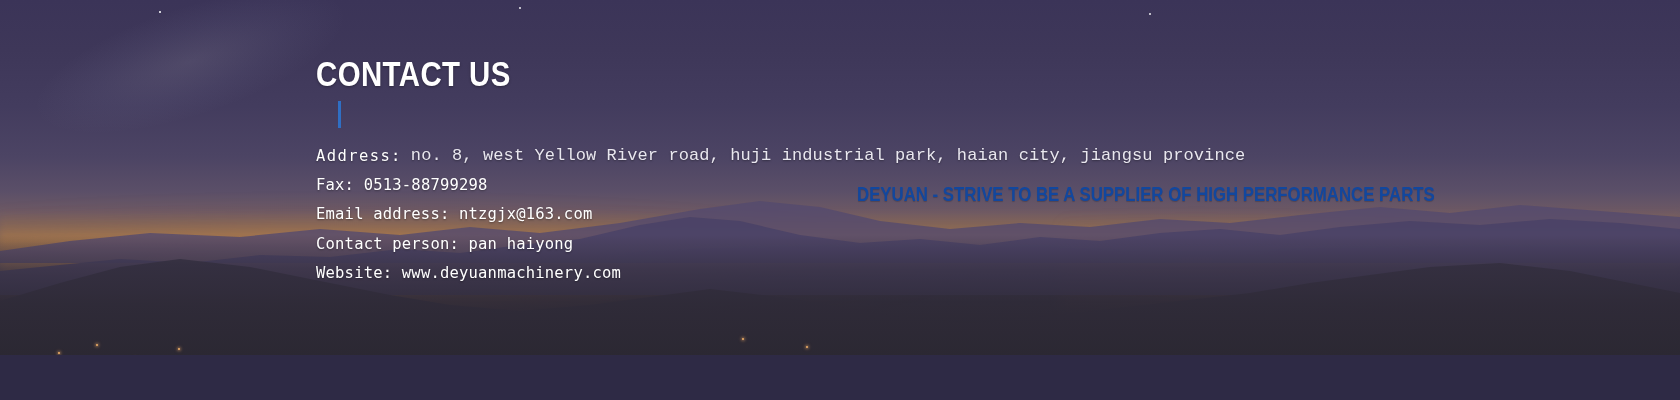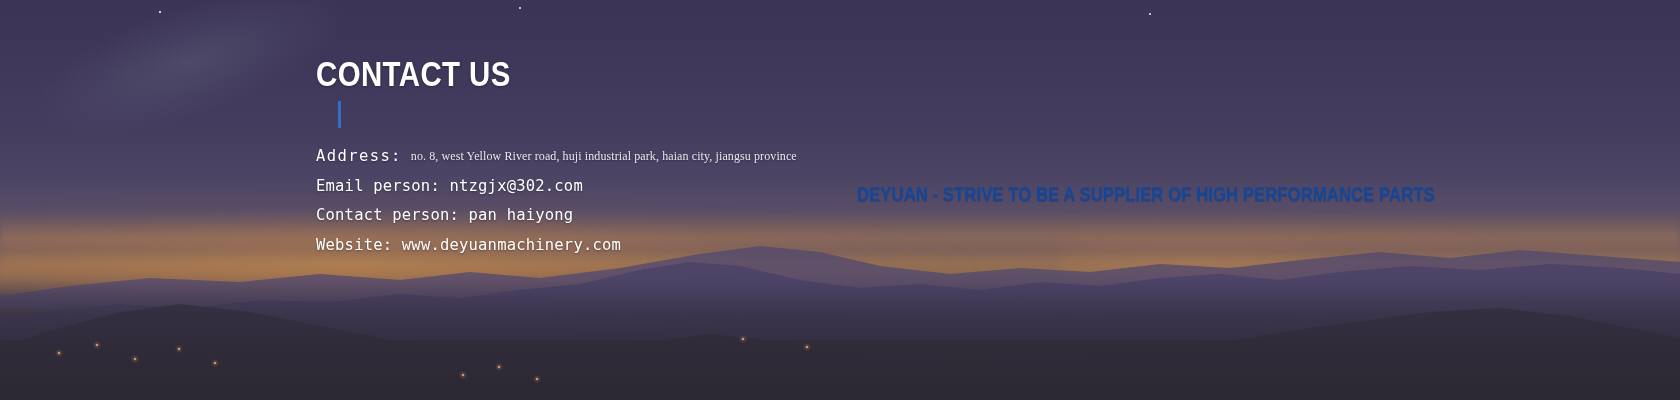--- a/index.html
+++ b/index.html
@@ -8,21 +8,21 @@
     width: 1680px;
     height: 400px;
     overflow: hidden;
     background: #2e2a45;
     font-family: "Liberation Sans", sans-serif;
   }
 
   #footer-banner {
     position: relative;
     width: 1680px;
-    height: 400px;
+    height: 355px;
     overflow: hidden;
     isolation: isolate;
   }
 
   
   .sky {
     position: absolute;
     inset: 0;
     background:
       linear-gradient(180deg,
@@ -220,22 +220,22 @@
     white-space: nowrap;
     letter-spacing: 0.2px;
     text-shadow: 0 1px 2px rgba(0,0,0,.35);
   }
 
   .contact-line .label { letter-spacing: 0.2px; }
 
   .contact-line.address .label { letter-spacing: 1.4px; }
 
   .contact-line.address .value {
-    font-family: Liberation Serif, serif;
-    font-size: 12px;
+    font-family: Liberation Mono, monospace;
+    font-size: 17px;
     letter-spacing: 0.1px;
     color: #e9e7ef;
     padding-left: 9px;
     position: relative;
     top: -1px;
   }
 
   .tagline {
     position: absolute;
     left: 857px;
@@ -308,24 +308,28 @@
 
     <div class="accent-bar"></div>
 
     <div class="contact-list">
 
       <div class="contact-line address">
         <span class="label">Address:</span><span class="value">no. 8, west Yellow River road, huji industrial park, haian city, jiangsu province</span>
       </div>
 
 
-
       <div class="contact-line">
-        <span class="label">Email person:</span>
-        <span class="value">ntzgjx@302.com</span>
+        <span class="label">Fax:</span>
+        <span class="value">0513-88799298</span>
+      </div>
+
+      <div class="contact-line">
+        <span class="label">Email address:</span>
+        <span class="value">ntzgjx@163.com</span>
       </div>
 
       <div class="contact-line">
         <span class="label">Contact person:</span>
         <span class="value">pan haiyong</span>
       </div>
 
       <div class="contact-line">
         <span class="label">Website:</span>
         <span class="value">www.deyuanmachinery.com</span>

